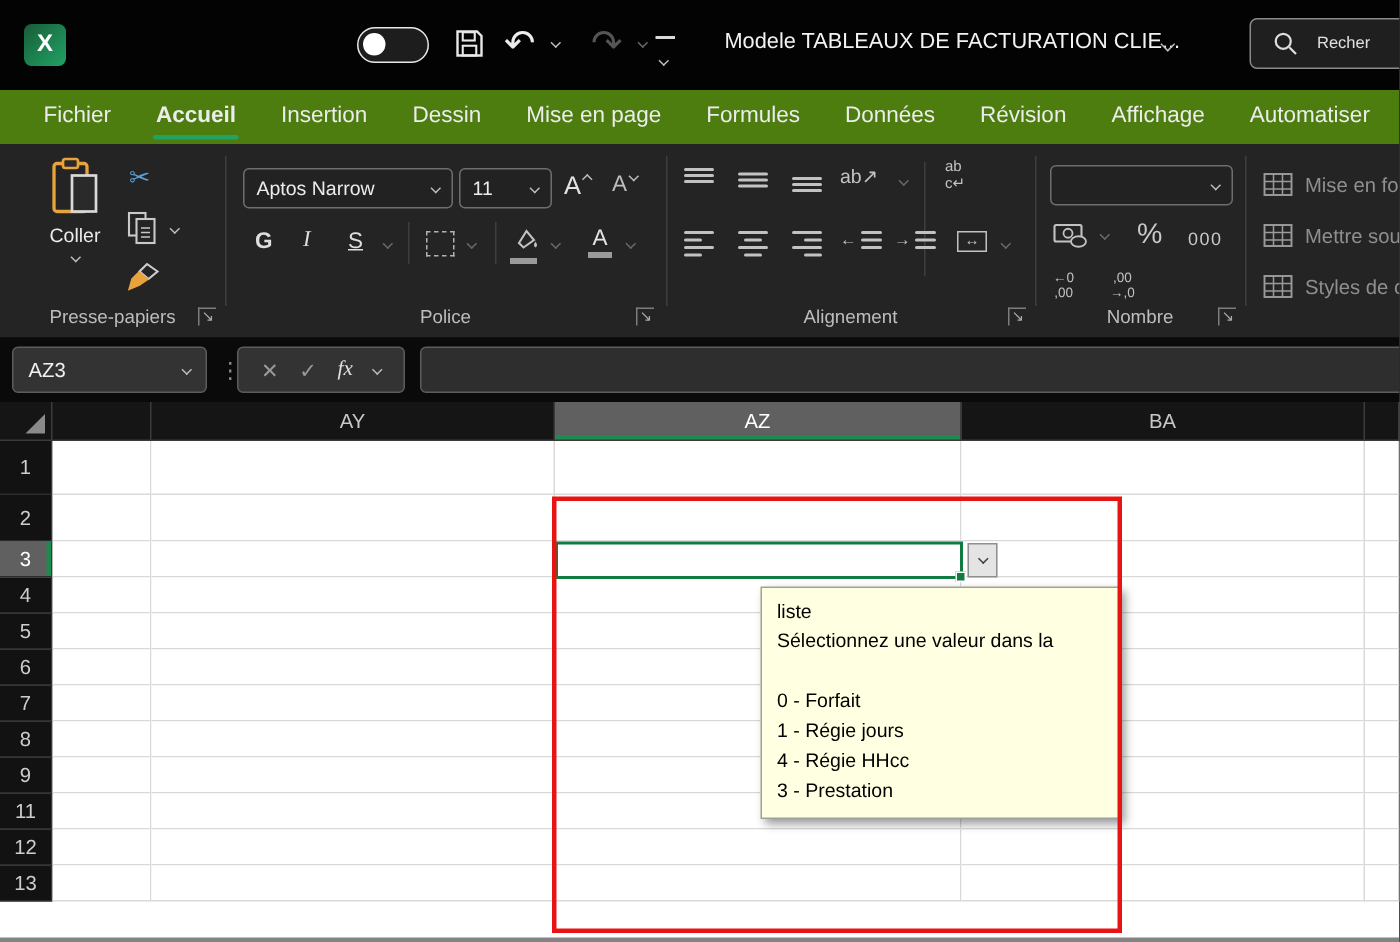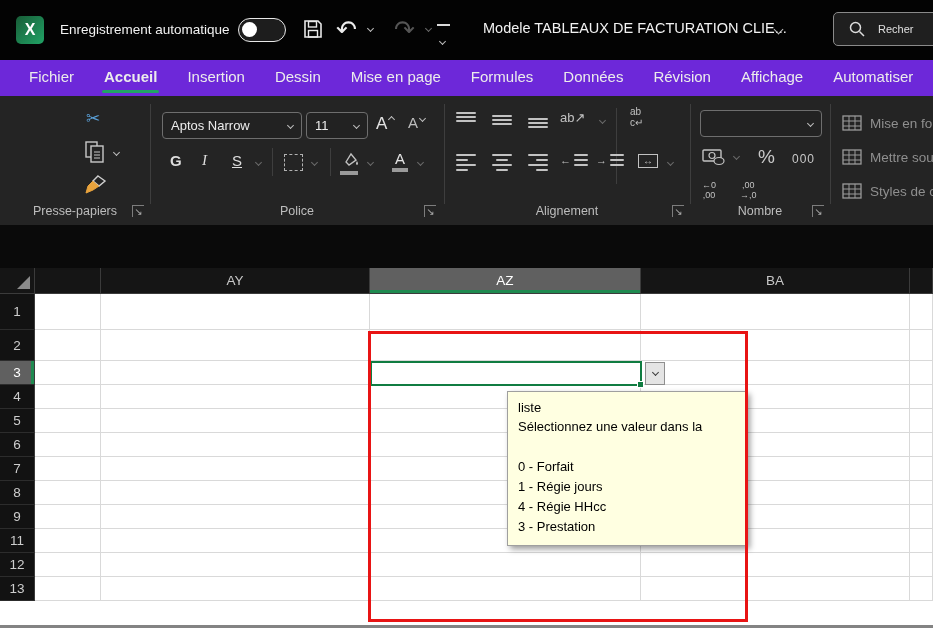--- a/index.html
+++ b/index.html
@@ -27,21 +27,21 @@
   #redo-btn { position:absolute; left:394px; top:12px; font-size:25px; color:#555; line-height:34px; }
   #redo-chev { position:absolute; left:426px; top:26px; }
   #qat-btn { position:absolute; left:437px; top:24px; width:13px; }
   #qat-btn .bar { height:2px; background:#d9d9d9; margin-bottom:4px; }
   #doc-title { position:absolute; left:483px; top:20px; font-size:14.5px; color:#f2f2f2; white-space:nowrap; }
   #title-chev { position:absolute; left:775px; top:26px; }
   #search-box { position:absolute; left:833px; top:12px; width:120px; height:34px; border:1px solid #8a8a8a; border-radius:5px; background:#1f1f1f; display:flex; align-items:center; gap:12px; padding-left:14px; }
   #search-box span { color:#e0e0e0; font-size:11px; }
 
   
-  #menubar { position:absolute; left:0; top:60px; width:933px; height:36px; background:#6d28d9; display:flex; align-items:center; padding-left:14px; }
+  #menubar { position:absolute; left:0; top:60px; width:933px; height:36px; background:#4d7c0f; display:flex; align-items:center; padding-left:14px; }
   .menu-item { position:relative; padding:0 15px; font-size:15px; color:#ececec; height:36px; line-height:34px; cursor:default; white-space:nowrap; }
   .menu-item.active { font-weight:bold; }
   .menu-item.active::after { content:""; position:absolute; left:13px; right:13px; bottom:3px; height:3px; border-radius:2px; background:#21a366; }
 
   
   #ribbon { position:absolute; left:0; top:96px; width:933px; height:129px; background:#242424; }
   .vsep { position:absolute; top:8px; width:1px; height:100px; background:#3e3e3e; }
   .grp-label { position:absolute; bottom:7px; font-size:12.5px; color:#bdbdbd; text-align:center; }
   .launcher { position:absolute; bottom:8px; font-size:10px; color:#a8a8a8; width:12px; height:12px; border-top:1px solid #7d7d7d; border-left:1px solid #7d7d7d; line-height:11px; text-align:center; }
   #paste-btn { position:absolute; left:20px; top:8px; width:60px; height:94px; display:flex; flex-direction:column; align-items:center; }
@@ -129,21 +129,20 @@
   #validation-tooltip .tt-opt { line-height:20px; }
   #red-annotation { position:absolute; left:368px; top:331px; width:380px; height:291px; border:3px solid #E81414; z-index:6; pointer-events:none; }
 </style>
 </head>
 <body>
 
 <div id="stage">
 
   <div id="titlebar">
     <div id="xl-logo">X</div>
-    <div id="autosave-label">Enregistrement automatique</div>
     <div id="autosave-toggle">
         <div class="knob"></div>
       </div>
     <div id="save-btn">
       <svg width="22" height="22" viewBox="0 0 22 22">
           <path d="M3 3 h13 l3 3 v13 h-16 z" fill="none" stroke="#e8e8e8" stroke-width="1.6"></path>
           <rect x="6.5" y="3.5" width="8" height="5.5" fill="none" stroke="#e8e8e8" stroke-width="1.4"></rect>
           <rect x="6.5" y="12.5" width="9" height="6.5" fill="none" stroke="#e8e8e8" stroke-width="1.4"></rect>
         </svg>
     </div>
@@ -175,20 +174,29 @@
       <div class="menu-item">Affichage</div>
       <div class="menu-item">Automatiser</div>
     </div>
 
   <div id="ribbon">
     <div class="vsep" style="left:150px"></div>
     <div class="vsep" style="left:444px"></div>
     <div class="vsep" style="left:690px"></div>
     <div class="vsep" style="left:830px"></div>
 
+    <div id="paste-btn">
+      <svg width="36" height="42" viewBox="0 0 36 42">
+        <rect x="4" y="5" width="22" height="32" rx="2" fill="none" stroke="#E8A33D" stroke-width="2.2"></rect>
+        <rect x="10" y="2" width="10" height="6" rx="1.5" fill="#2a2a2a" stroke="#E8A33D" stroke-width="1.8"></rect>
+        <rect x="16" y="13" width="16" height="24" fill="#2a2a2a" stroke="#d9d9d9" stroke-width="1.8"></rect>
+      </svg>
+      <div class="lbl">Coller</div>
+      <span class="chev s" style="margin-top:5px"></span>
+    </div>
     <div id="cut-btn">✂</div>
     <div id="copy-btn">
       <svg width="22" height="24" viewBox="0 0 22 24">
           <rect x="2" y="2" width="11" height="15" fill="#242424" stroke="#c9c9c9" stroke-width="1.4"></rect>
           <rect x="7" y="6" width="12" height="16" fill="#242424" stroke="#c9c9c9" stroke-width="1.4"></rect>
           <line x1="10" y1="12" x2="16" y2="12" stroke="#c9c9c9"></line>
           <line x1="10" y1="15" x2="16" y2="15" stroke="#c9c9c9"></line>
           <line x1="10" y1="18" x2="16" y2="18" stroke="#c9c9c9"></line>
         </svg>
     </div>
@@ -346,20 +354,34 @@
             <line x1="1" y1="6" x2="19" y2="6" stroke="#9a9a9a"></line>
             <line x1="1" y1="11" x2="19" y2="11" stroke="#9a9a9a"></line>
             <line x1="7" y1="1" x2="7" y2="15" stroke="#9a9a9a"></line>
             <line x1="13" y1="1" x2="13" y2="15" stroke="#9a9a9a"></line>
           </svg>
           <span>Styles de c</span>
         </div>
       </div>
   </div>
 
+  <div id="formula-row">
+    <div id="name-box" class="fbox">
+        <span>AZ3</span>
+        <span class="chev s"></span>
+      </div>
+    <div id="fx-dots">⋮</div>
+    <div id="fx-box" class="fbox">
+      <span class="g">✕</span>
+      <span class="g">✓</span>
+      <span class="fx">fx</span>
+      <span class="chev s"></span>
+    </div>
+    <div id="formula-input" class="fbox"></div>
+  </div>
 
   <div id="grid">
     <div id="colheaders">
       <div class="ch w-gut">
           <div id="corner-tri"></div>
         </div>
       <div class="ch c-ax"></div>
       <div class="ch c-ay">AY</div>
       <div class="ch c-az sel">AZ</div>
       <div class="ch c-ba">BA</div>

